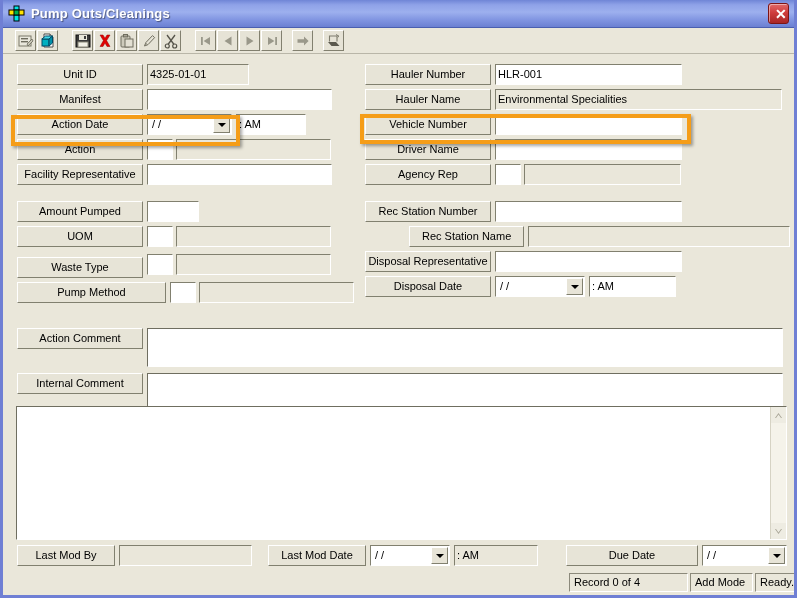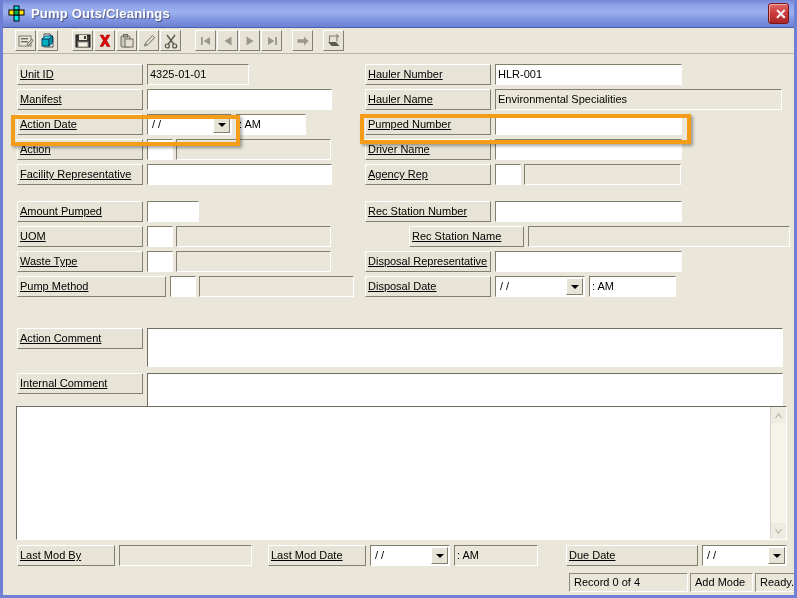--- a/index.html
+++ b/index.html
@@ -69,24 +69,23 @@
   
   .panel { position:absolute; }
   .row { display:flex; align-items:center; margin-bottom:4px; position:relative; }
 
   .lbl {
     height:21px; line-height:19px;
     background:#e7e4d7;
     border:1px solid #e7e4d7;
     border-top-color:#ffffff; border-left-color:#ffffff;
     border-right-color:#81806f; border-bottom-color:#81806f;
-    text-align:left; font-size:11px; color:#000;
+    text-align:center; font-size:11px; color:#000;
     padding:0 2px; white-space:nowrap; overflow:hidden;
     cursor:pointer;
-    text-decoration:underline;
   }
 
   .fld {
     height:21px; line-height:19px;
     background:#ffffff;
     border:1px solid #ffffff;
     border-top-color:#81806f; border-left-color:#81806f;
     border-right-color:#ffffff; border-bottom-color:#ffffff;
     font-size:11px; color:#000; padding:0 2px;
     white-space:nowrap; overflow:hidden; cursor:text;
@@ -320,21 +319,21 @@
       <div class="fld" style="width:52px; margin-left:4px;"></div>
     </div>
 
     <div class="row">
       <div class="lbl" style="width:126px;">UOM</div>
       <div class="fld" style="width:26px; margin-left:4px;"></div>
       <div class="fld ro" style="width:155px; margin-left:3px;"></div>
     </div>
 
     <div class="row">
-      <div class="lbl" style="width:126px;">Waste Type</div>
+      <div class="lbl" style="width:126px;margin-top:6px;">Waste Type</div>
       <div class="fld" style="width:26px; margin-left:4px;"></div>
       <div class="fld ro" style="width:155px; margin-left:3px;"></div>
     </div>
 
     <div class="row">
       <div class="lbl" style="width:149px;">Pump Method</div>
       <div class="fld" style="width:26px; margin-left:4px;"></div>
       <div class="fld ro" style="width:155px; margin-left:3px;"></div>
     </div>
   </div>
@@ -345,21 +344,21 @@
       <div class="lbl" style="width:126px;">Hauler Number</div>
       <div class="fld" style="width:187px; margin-left:4px;">HLR-001</div>
     </div>
 
     <div class="row">
       <div class="lbl" style="width:126px;">Hauler Name</div>
       <div class="fld ro" style="width:287px; margin-left:4px;">Environmental Specialities</div>
     </div>
 
     <div class="row">
-      <div class="lbl" style="width:126px;">Pumped Number</div>
+      <div class="lbl" style="width:126px;">Vehicle Number</div>
       <div class="fld" style="width:187px; margin-left:4px;"></div>
     </div>
 
     <div class="row">
       <div class="lbl" style="width:126px;">Driver Name</div>
       <div class="fld" style="width:187px; margin-left:4px;"></div>
     </div>
 
     <div class="row">
       <div class="lbl" style="width:126px;">Agency Rep</div>

